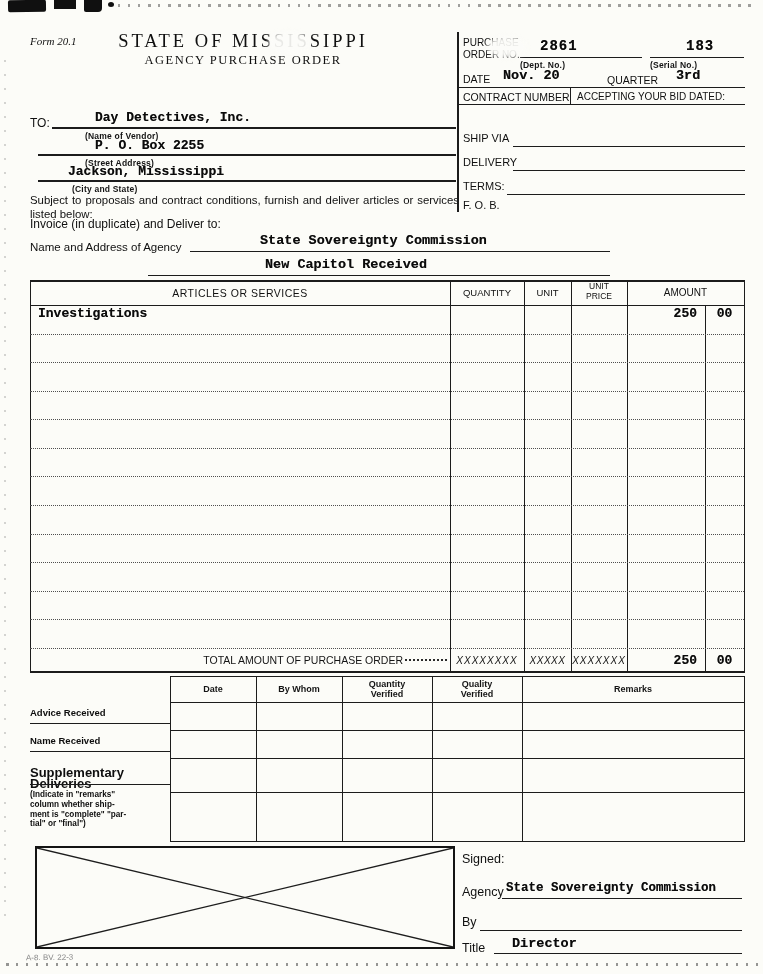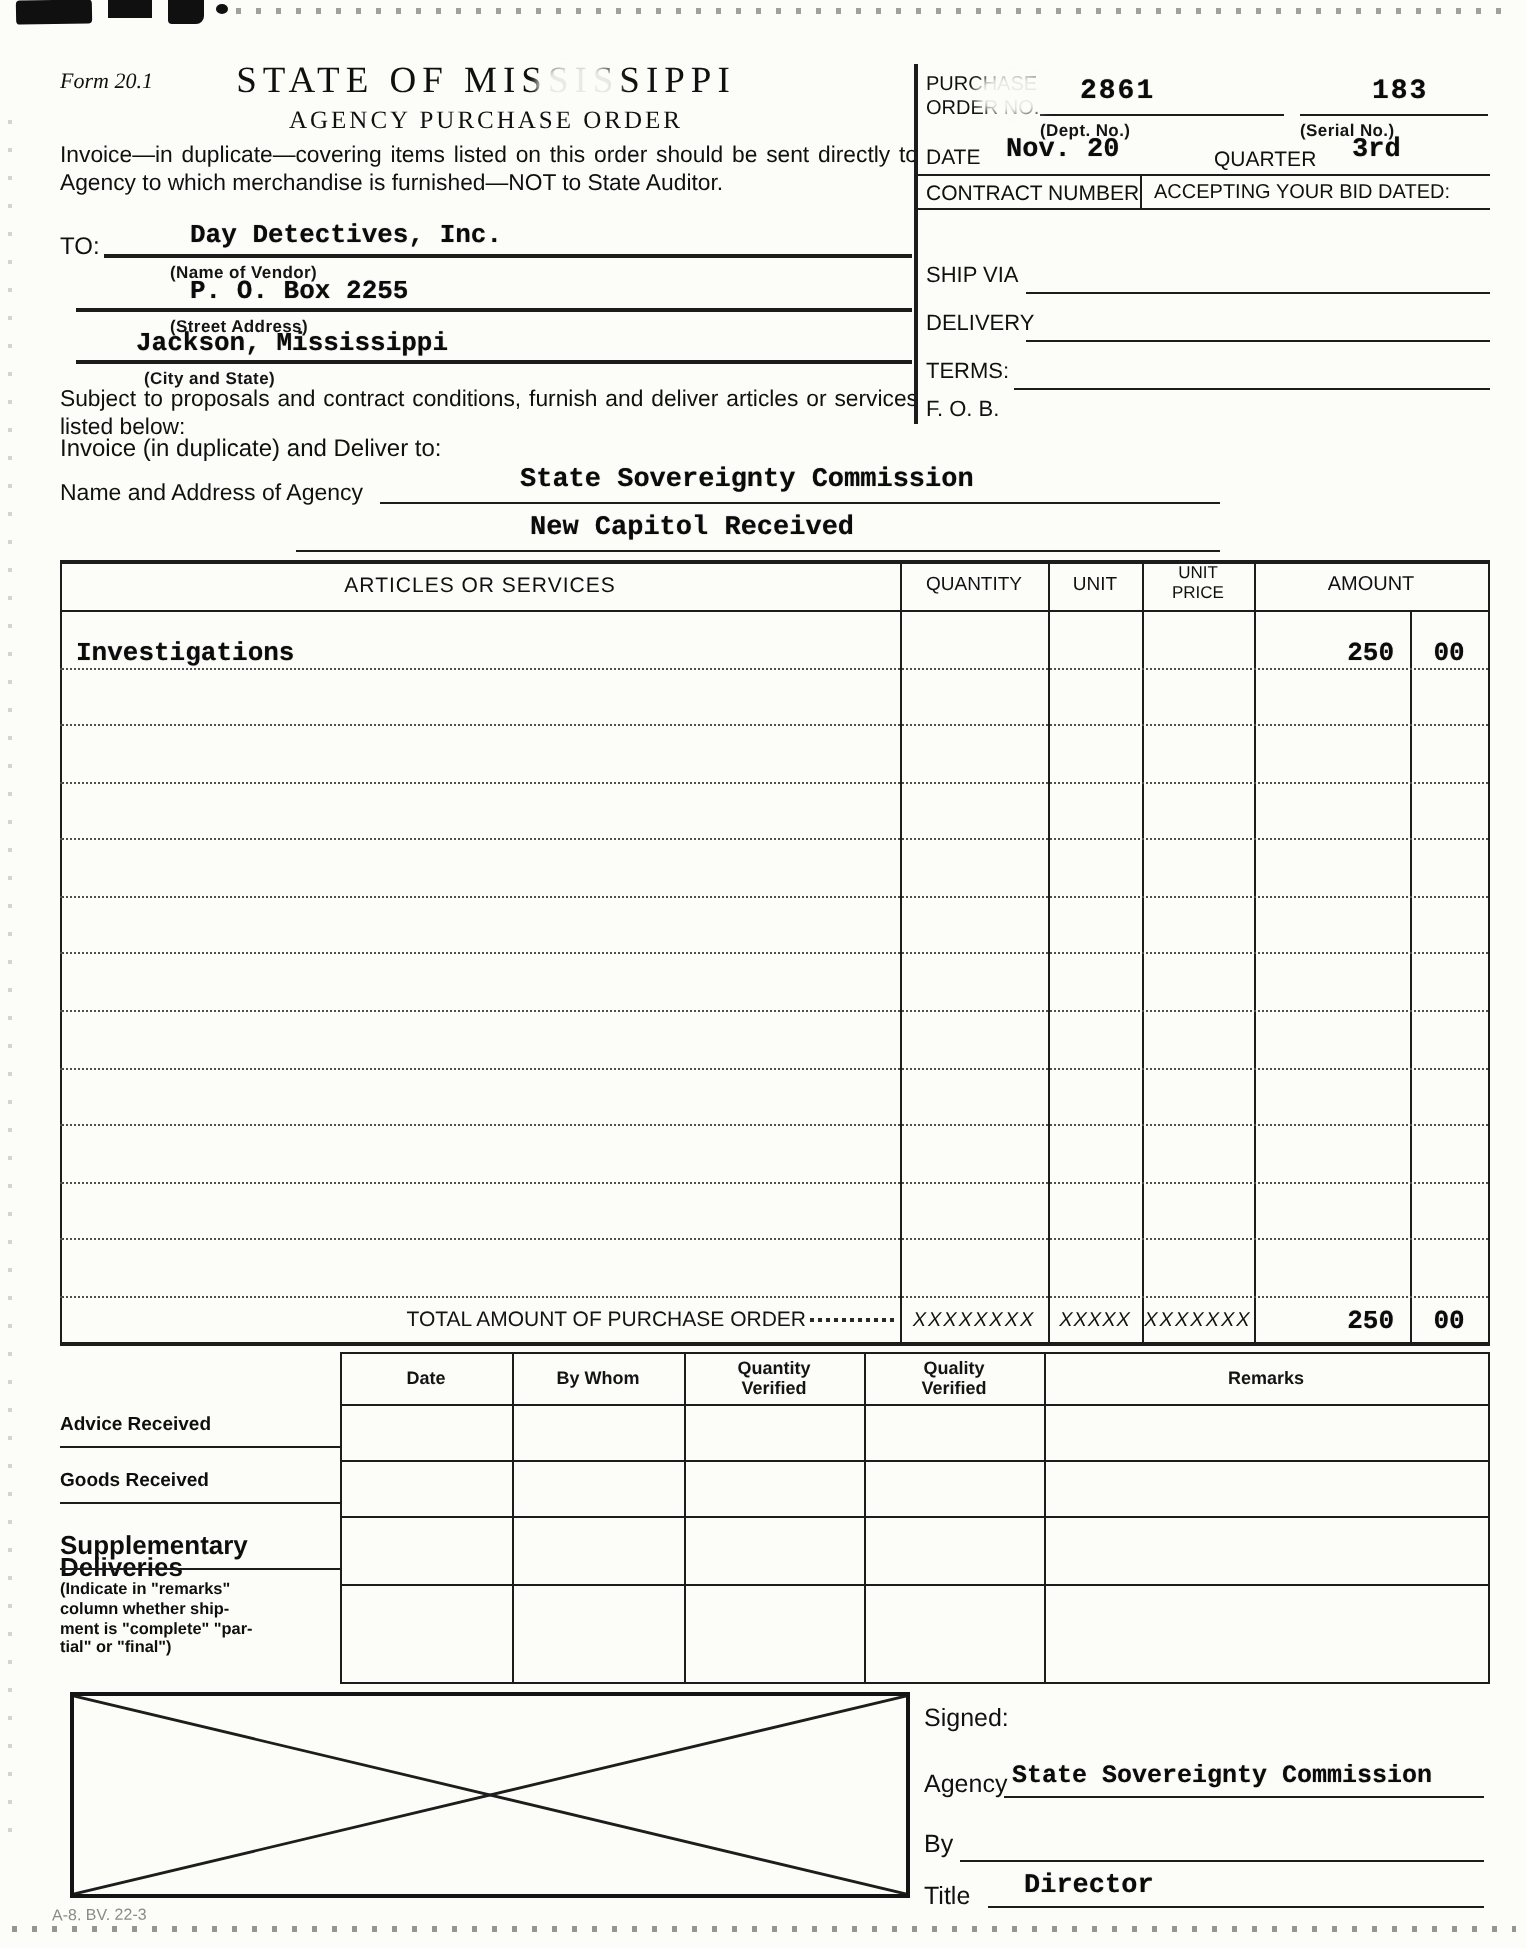--- a/index.html
+++ b/index.html
@@ -19,21 +19,21 @@
     font-weight:700; color:#0b0b0b; text-shadow:0 0 .5px rgba(0,0,0,.55);
     white-space:nowrap;
   }
   .cap { position:absolute; font-size:8.5px; font-weight:700; text-align:left; letter-spacing:.2px; }
   .hl { position:absolute; background:#1c1c1c; height:1.2px; }
   .vl { position:absolute; background:#1c1c1c; width:1.2px; }
   .pre { white-space:pre-line; }
   .center { text-align:center; }
   
   .items-rows { position:absolute; left:30px; top:306px; width:714px; height:343px; display:flex; flex-direction:column; }
-  .irow { flex:1 1 0; border-bottom:1px dotted #4f4f4f; display:flex; align-items:flex-end; }
+  .irow { flex:1 1 0; border-bottom:1px dotted #4f4f4f; display:flex; align-items:flex-start; }
   .c-art { width:420px; padding-left:8px; }
   .c-qty { width:74px; text-align:center; }
   .c-unit { width:47px; text-align:center; }
   .c-price { width:56px; text-align:center; }
   .c-dol { width:78px; text-align:right; padding-right:8px; }
   .c-cent { width:39px; text-align:center; }
   .cell-typed {
     font-family:"Liberation Mono","DejaVu Sans Mono", monospace;
     font-weight:700; font-size:13px; color:#0b0b0b; text-shadow:0 0 .5px rgba(0,0,0,.55);
   }
@@ -55,21 +55,20 @@
 <body>
 
 <div class="page">
 
   <div class="t serif" style="left:30px;top:35px;font-style:italic;font-size:11px">Form 20.1</div>
 
   <div class="t serif center" style="left:30px;top:31px;width:426px;font-size:18.5px;letter-spacing:3px">STATE OF MISSISSIPPI</div>
 
   <div class="t serif center" style="left:30px;top:53px;width:426px;font-size:12.5px;letter-spacing:1.5px">AGENCY PURCHASE ORDER</div>
 
-  <div class="t jt" style="left:30px;top:72px;width:429px;font-size:11.4px">Invoice—in duplicate—covering items listed on this order should be sent directly to Agency to which merchandise is furnished—NOT to State Auditor.</div>
 
   <div class="t" style="left:30px;top:116px;font-size:12px">TO:</div>
   <div class="typed" style="left:95px;top:110px;font-size:13px">Day Detectives, Inc.</div>
   <div class="hl" style="left:52px;top:127px;width:404px;height:1.5px"></div>
   <div class="cap" style="left:85px;top:131px;width:150px">(Name of Vendor)</div>
 
   <div class="typed" style="left:95px;top:138px;font-size:13px">P. O. Box 2255</div>
   <div class="hl" style="left:38px;top:154px;width:418px;height:1.5px"></div>
   <div class="cap" style="left:85px;top:158px;width:150px">(Street Address)</div>
 
@@ -188,21 +187,21 @@
   <div class="vhead pre" style="left:170px;top:684px;width:86px">Date</div>
   <div class="vhead pre" style="left:256px;top:684px;width:86px">By Whom</div>
   <div class="vhead pre" style="left:342px;top:679px;width:90px">Quantity
 Verified</div>
   <div class="vhead pre" style="left:432px;top:679px;width:90px">Quality
 Verified</div>
   <div class="vhead pre" style="left:522px;top:684px;width:222px">Remarks</div>
 
   <div class="vlabel" style="left:30px;top:708px">Advice Received</div>
   <div class="hl" style="left:30px;top:723px;width:140px;height:1px"></div>
-  <div class="vlabel" style="left:30px;top:736px">Goods Received</div>
+  <div class="vlabel" style="left:30px;top:736px">Name Received</div>
   <div class="hl" style="left:30px;top:751px;width:140px;height:1px"></div>
   <div class="vlabel pre" style="left:30px;top:768px;font-size:13px">Supplementary
 Deliveries</div>
   <div class="hl" style="left:30px;top:784px;width:140px;height:1px"></div>
   <div class="vlabel pre" style="left:30px;top:790px;width:140px;font-size:8.2px;line-height:9.8px">(Indicate in "remarks"
 column whether ship-
 ment is "complete" "par-
 tial" or "final")</div>
 
   <div class="abs" style="left:35px;top:846px;width:420px;height:103px;border:2px solid #141414">

